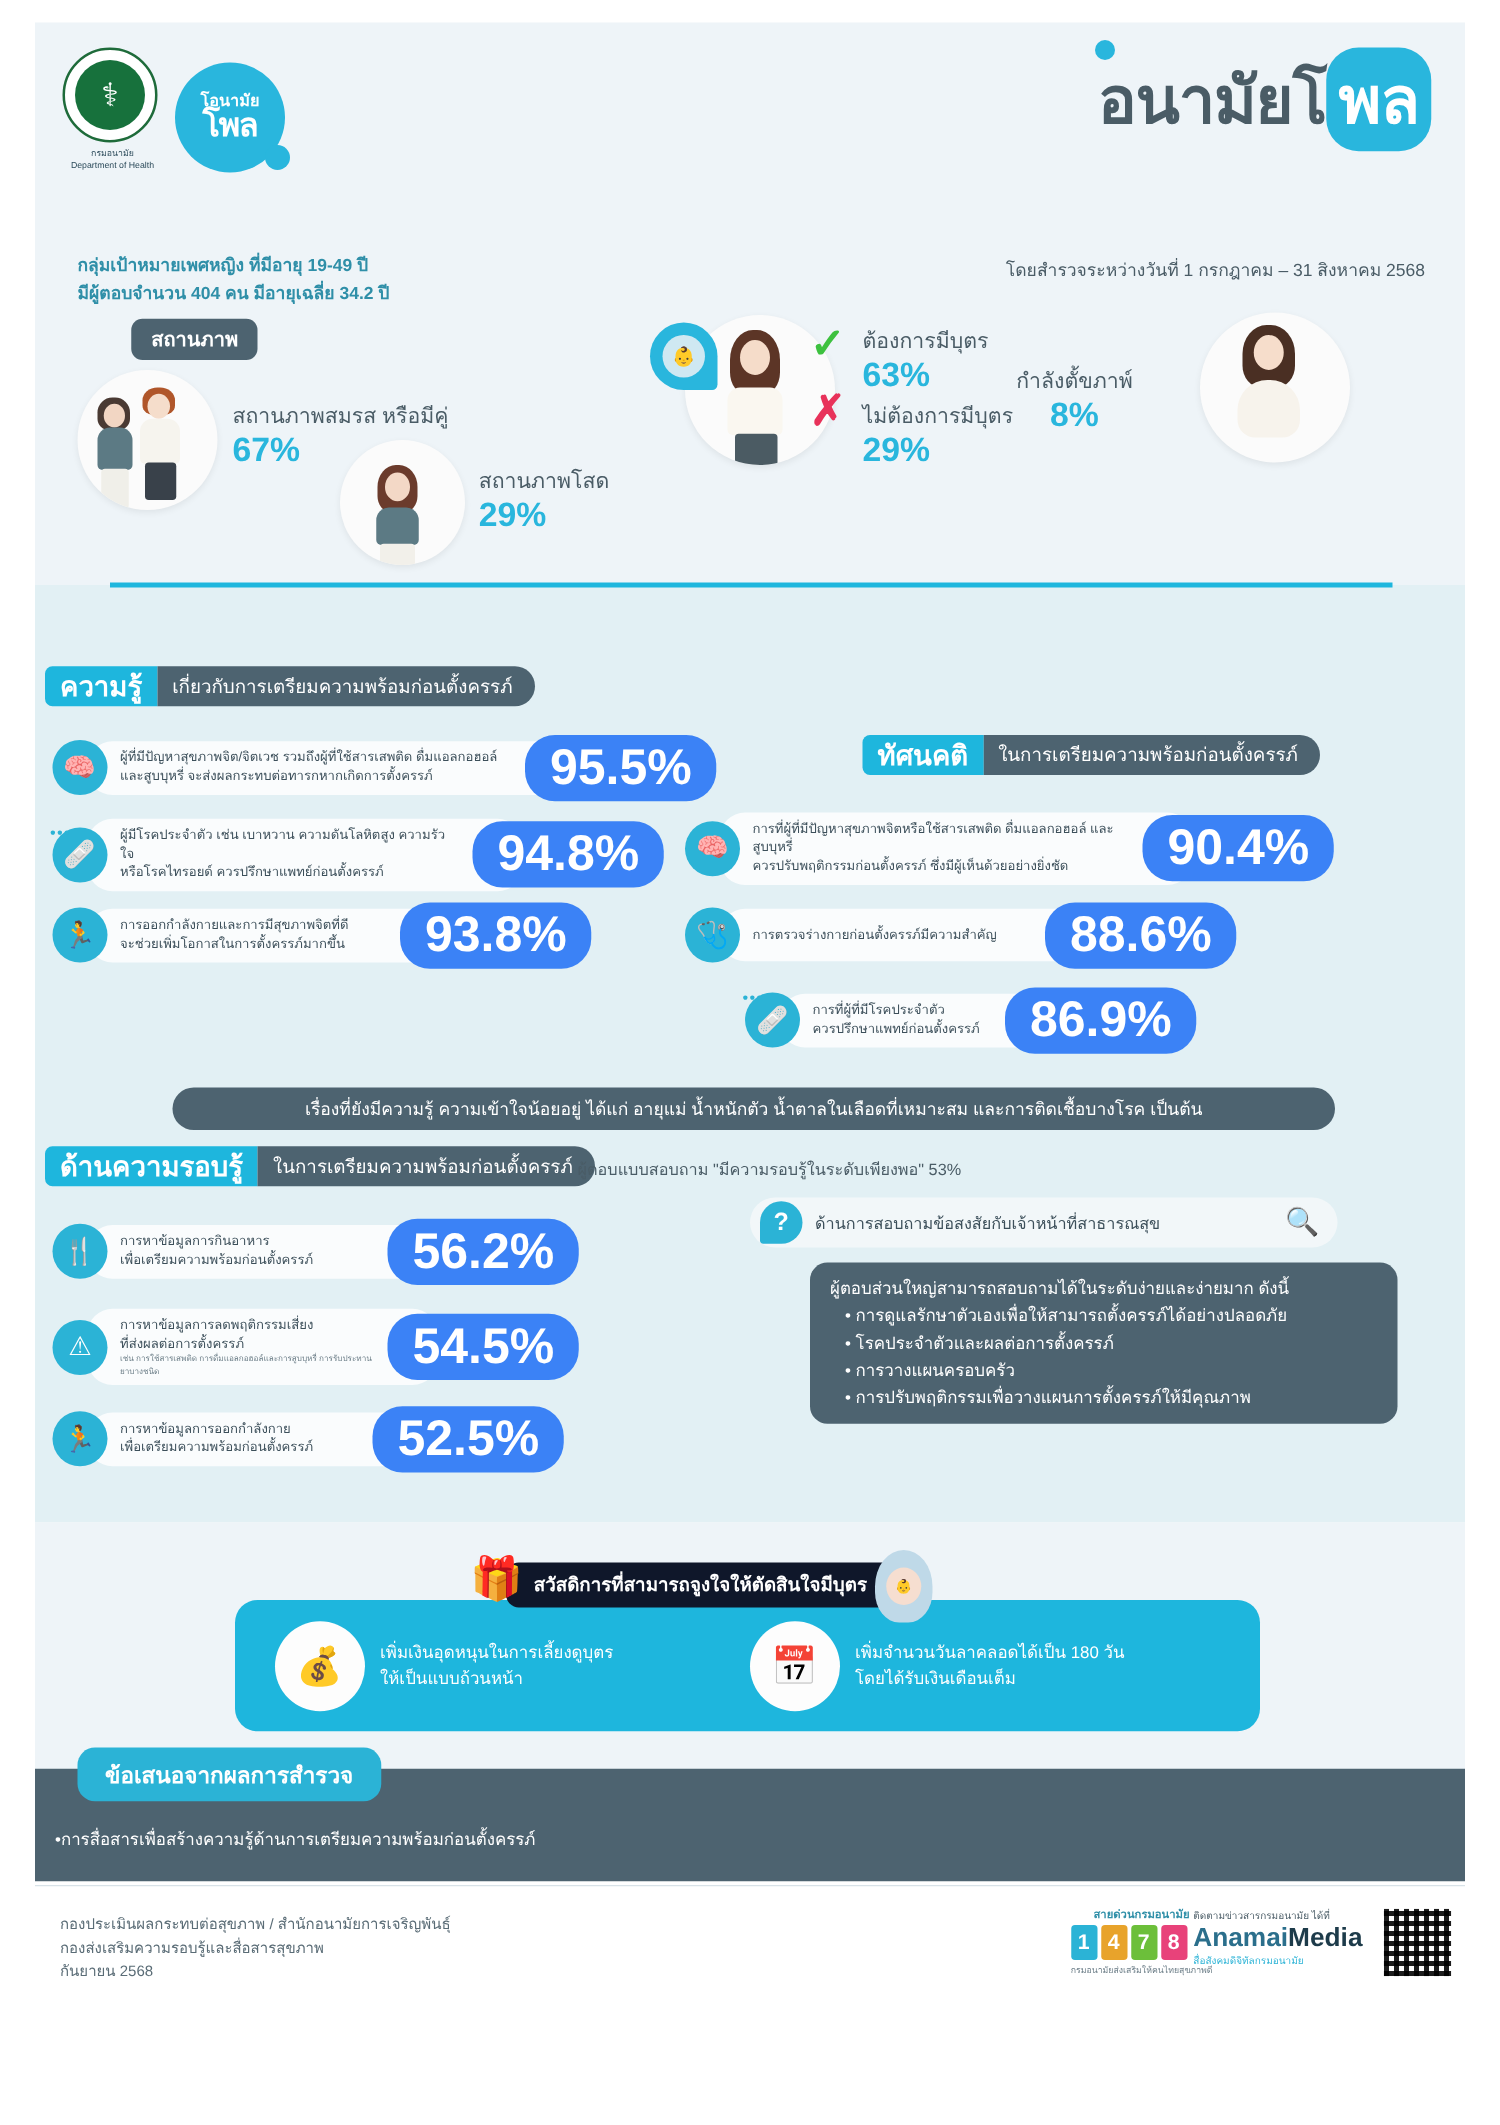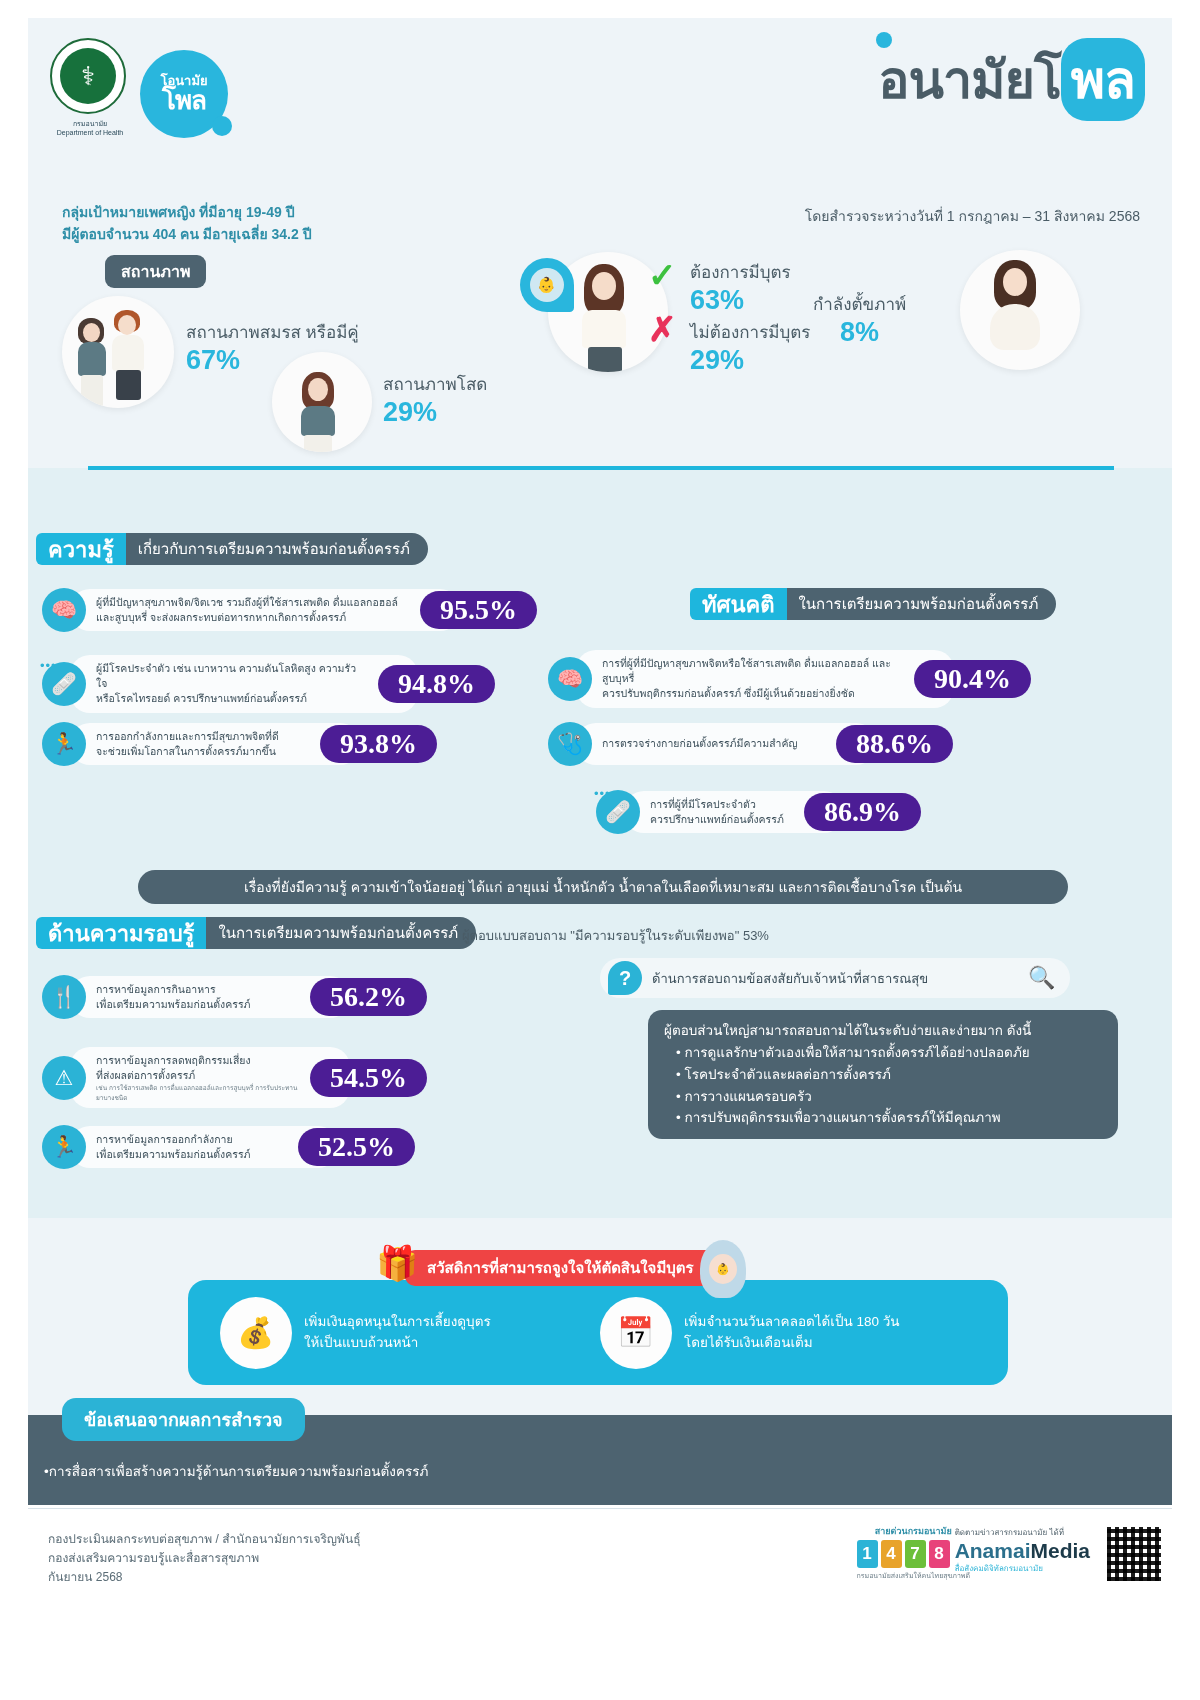--- a/index.html
+++ b/index.html
@@ -169,24 +169,24 @@
   }
   .stat-body {
     background:#fafcfd; border-radius:20px;
     margin-left:-16px; padding:6px 52px 6px 26px;
     font-size:10.5px; color:#3c4f5a; line-height:1.45;
     min-height:42px; display:flex; flex-direction:column; justify-content:center;
     z-index:2; position:relative;
   }
   .stat-body .tiny { font-size:6.5px; color:#6a7c86; }
   .stat-pct {
-    background:#4c1d95; color:#fff; border-radius:24px;
-    padding:2px 20px; font-size:28px; font-weight:bold;
+    background:#3b82f6; color:#fff; border-radius:24px;
+    padding:2px 20px; font-size:40px; font-weight:bold;
     margin-left:-40px; z-index:4; position:relative;
-    display:flex; align-items:center; line-height:1.22;font-family:Liberation Serif, serif;
+    display:flex; align-items:center; line-height:1.22;
   }
   .dots {
     position:absolute; left:-2px; top:-4px; color:#2bb3d6;
     font-size:13px; letter-spacing:1px;
   }
 
   
   .note-bar {
     position:absolute; left:138px; top:870px; width:930px; height:34px;
     background:#4d6370; border-radius:17px; color:#fff;
@@ -213,21 +213,21 @@
     position:absolute; left:648px; top:1010px; width:470px;
     background:#4d6370; border-radius:14px; color:#fff;
     padding:10px 16px; font-size:13.5px; line-height:1.62;
   }
   .q-panel ul { list-style:none; padding-left:12px; }
   .q-panel li:before { content:"• "; }
 
   
   .welfare-tag {
     position:absolute; left:405px; top:1250px;
-    background:#ef4444; color:#fff; border-radius:10px;
+    background:#0f172a; color:#fff; border-radius:10px;
     padding:6px 22px; font-size:15px; font-weight:bold; z-index:5;
   }
   .welfare-panel {
     position:absolute; left:188px; top:1280px; width:820px; height:105px;
     background:#1eb6dd; border-radius:18px;
     display:flex; align-items:center;
   }
   .wf-item { display:flex; align-items:center; }
   .wf-circle {
     width:72px; height:72px; border-radius:50%; background:#fdfdfd;

